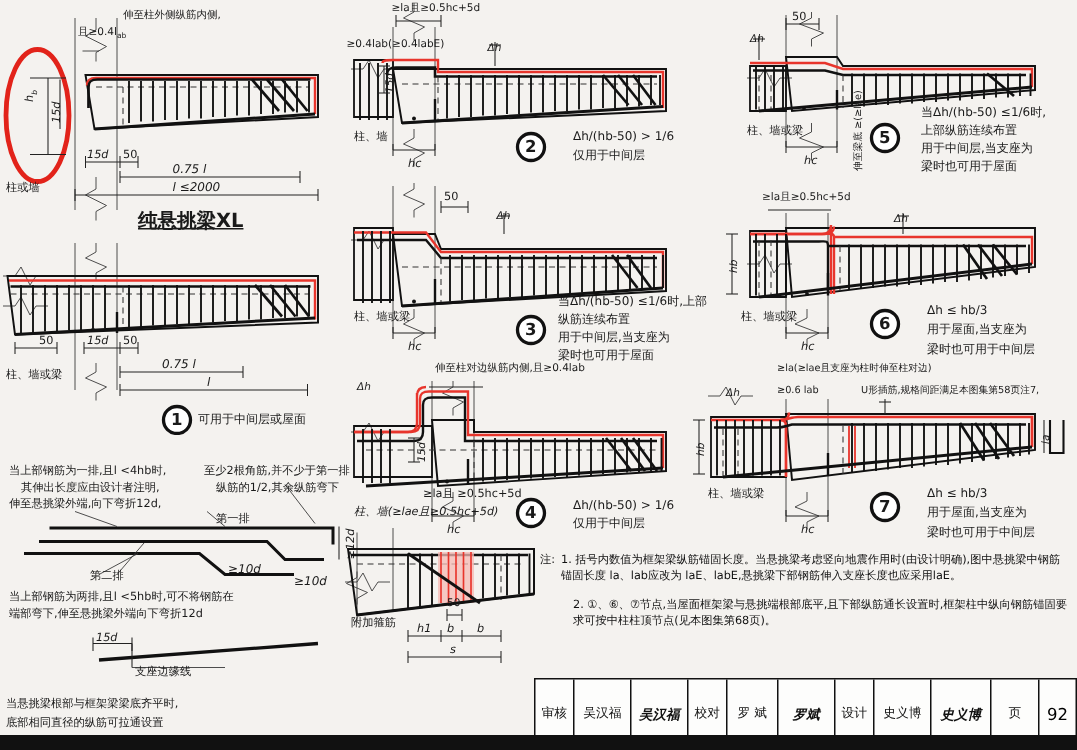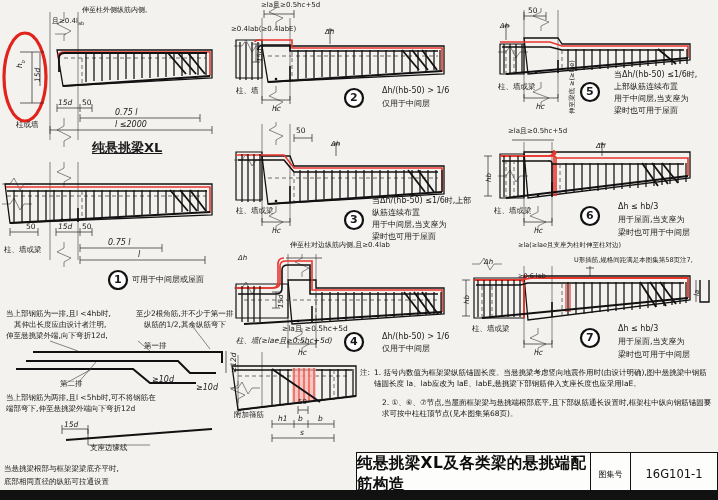--- a/index.html
+++ b/index.html
@@ -112,21 +112,21 @@
       </g>
 
       <g class="thin">
           <path d="M55 34 L66 34"></path>
         </g>
     </svg>
     <div class="txt" style="left:38px;top:6px;font-size:7px;margin-left:44px;">伸至柱外侧纵筋内侧,</div>
     <div class="txt" style="left:52px;top:17px;font-size:7px;"><span>且≥0.4l</span><sub style="font-size:5px;">ab</sub></div>
     <div class="txt ital" style="left:15px;top:68px;font-size:7.5px;transform:rotate(-90deg);transform-origin:left top;"><span>h</span><sub style="font-size:5px;">b</sub></div>
     <div class="txt ital" style="left:33px;top:82px;font-size:7.5px;transform:rotate(-90deg);transform-origin:left top;">15d</div>
-    <div class="txt" style="left:16px;top:120px;font-size:7.5px;">柱或墙</div>
+    <div class="txt" style="left:4px;top:120px;font-size:7.5px;">柱或墙</div>
     <div class="txt ital" style="left:58px;top:98px;font-size:7.5px;">15d</div>
     <div class="txt" style="left:82px;top:98px;font-size:7.5px;">50</div>
     <div class="txt ital" style="left:115px;top:108px;font-size:8px;">0.75 l</div>
     <div class="txt ital" style="left:115px;top:120px;font-size:8px;">l ≤2000</div>
   </div>
 
   <div class="txt" style="left:92px;top:140px;font-size:13px;font-weight:bold;text-decoration:underline;">纯悬挑梁XL</div>
 
   <div class="abs" style="left:0;top:160px;width:240px;height:130px;">
     <svg width="240" height="130" viewBox="0 0 240 130">
@@ -618,21 +618,21 @@
         <path d="M62 100 L90 100"></path>
           <path d="M62 96 L62 104"></path>
           <path d="M90 96 L90 104"></path>
         <path d="M234 36 L234 58"></path>
         <path d="M128 22 L128 32"></path>
           <path d="M124 24 L132 24"></path>
       </g>
       <circle class="marker-circle" cx="128" cy="94" r="9"></circle>
     </svg>
     <div class="txt" style="left:56px;top:-3px;font-size:6.5px;">≥la(≥lae且支座为柱时伸至柱对边)</div>
-    <div class="txt" style="left:56px;top:12px;font-size:6.5px;margin-top:16px;">≥0.6 lab</div>
+    <div class="txt" style="left:56px;top:12px;font-size:6.5px;">≥0.6 lab</div>
     <div class="txt" style="left:112px;top:12px;font-size:6.5px;">U形插筋,规格间距满足本图集第58页注7,</div>
     <div class="txt ital" style="left:22px;top:14px;font-size:7px;">Δh</div>
     <div class="txt ital" style="left:1px;top:60px;font-size:7px;transform:rotate(-90deg);transform-origin:left top;">hb</div>
     <div class="txt ital" style="left:231px;top:52px;font-size:7px;transform:rotate(-90deg);transform-origin:left top;">la</div>
     <div class="txt ital" style="left:72px;top:104px;font-size:7.5px;">hc</div>
     <div class="txt" style="left:10px;top:80px;font-size:7.5px;">柱、墙或梁</div>
     <div class="txt" style="left:124px;top:87px;font-size:11px;font-weight:bold;">7</div>
     <div class="txt" style="left:156px;top:80px;font-size:8px;">Δh ≤ hb/3</div>
     <div class="txt" style="left:156px;top:93px;font-size:8px;">用于屋面,当支座为</div>
     <div class="txt" style="left:156px;top:106px;font-size:8px;">梁时也可用于中间层</div>
@@ -747,25 +747,20 @@
   </div>
 
 
   <div class="abs" style="left:360px;top:368px;width:356px;height:78px;">
     <div class="txt" style="left:0;top:0;font-size:7.5px;">注:</div>
     <div style="position:absolute;left:14px;top:0;width:340px;font-size:7.5px;line-height:1.45;color:#111;white-space:normal;">1. 括号内数值为框架梁纵筋锚固长度。当悬挑梁考虑竖向地震作用时(由设计明确),图中悬挑梁中钢筋锚固长度 la、lab应改为 laE、labE,悬挑梁下部钢筋伸入支座长度也应采用laE。</div>
     <div style="position:absolute;left:22px;top:30px;width:332px;font-size:7.5px;line-height:1.45;color:#111;white-space:normal;">2. ①、⑥、⑦节点,当屋面框架梁与悬挑端根部底平,且下部纵筋通长设置时,框架柱中纵向钢筋锚固要求可按中柱柱顶节点(见本图集第68页)。</div>
   </div>
 
   <div id="titleblock">
-    <div id="tb-top">
-      <div class="tb-cell" id="tb-maintitle">纯悬挑梁XL及各类梁的悬挑端配筋构造</div>
-      <div class="tb-cell" id="tb-atlaslabel">图集号</div>
-      <div class="tb-cell" id="tb-atlasno">16G101-1</div>
-    </div>
     <div id="tb-bot">
       <div class="tb-cell tb-lbl" style="flex:0 0 26px">审核</div>
       <div class="tb-cell tb-name" style="flex:0 0 38px">吴汉福</div>
       <div class="tb-cell tb-sig" style="flex:0 0 38px">吴汉福</div>
       <div class="tb-cell tb-lbl" style="flex:0 0 26px">校对</div>
       <div class="tb-cell tb-name" style="flex:0 0 34px">罗 斌</div>
       <div class="tb-cell tb-sig" style="flex:0 0 38px">罗斌</div>
       <div class="tb-cell tb-lbl" style="flex:0 0 26px">设计</div>
       <div class="tb-cell tb-name" style="flex:0 0 38px">史义博</div>
       <div class="tb-cell tb-sig" style="flex:0 0 40px">史义博</div>

